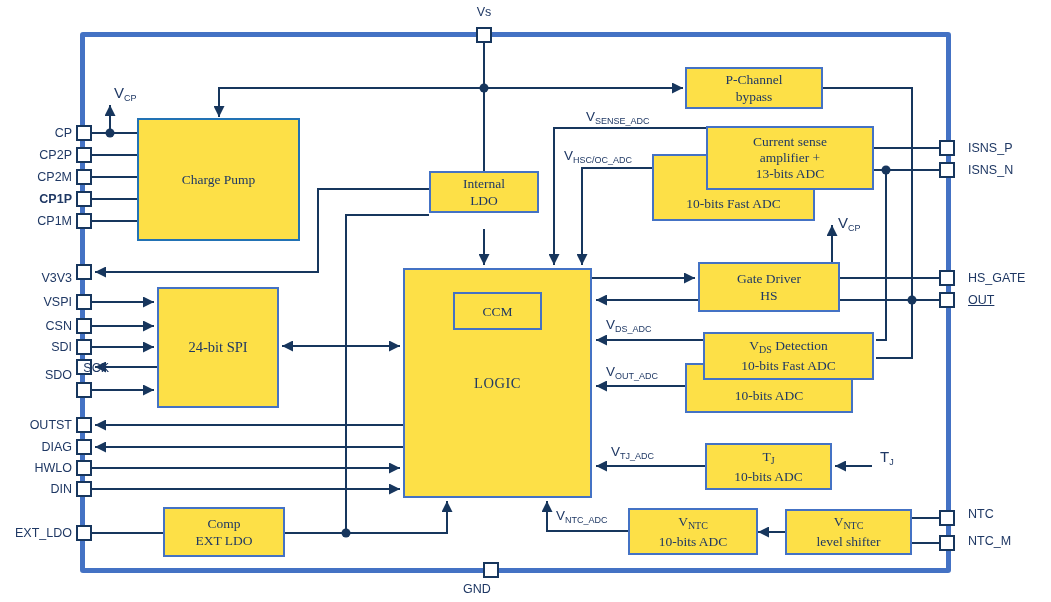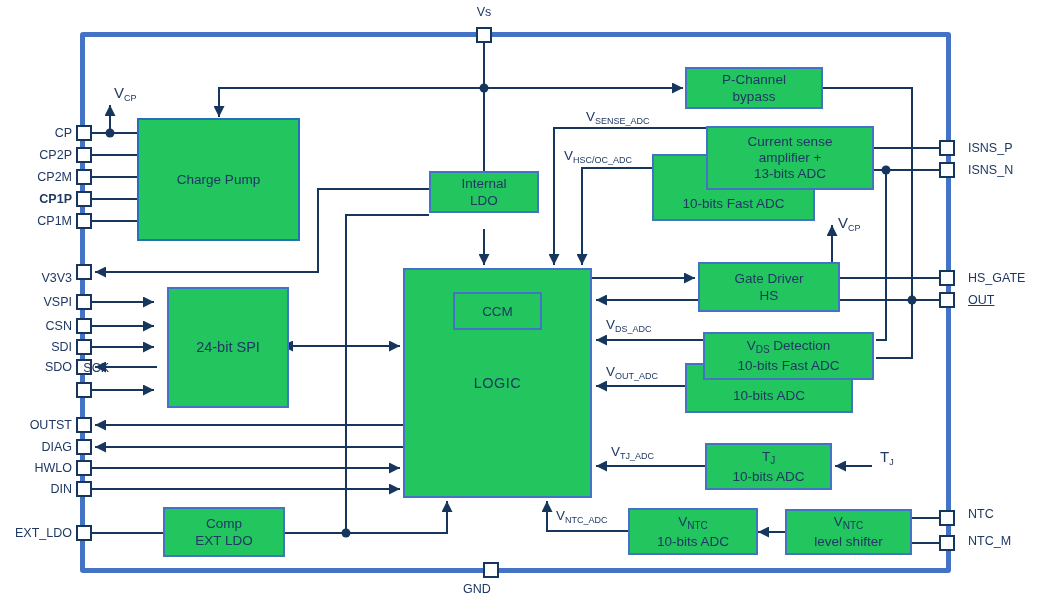--- a/index.html
+++ b/index.html
@@ -1,23 +1,23 @@
 <!DOCTYPE html>
 <html><head>
 <meta charset="utf-8">
 <style>
   html,body{margin:0;padding:0;background:#fff;}
   #canvas{position:relative;width:1051px;height:602px;background:#ffffff;
           font-family:"Liberation Sans",sans-serif;color:#1F3864;overflow:hidden;}
   #wires{position:absolute;left:0;top:0;z-index:1;}
   .outer{position:absolute;left:80px;top:32px;width:871px;height:541px;
          border:5px solid #4472C4;border-radius:3px;box-sizing:border-box;z-index:2;}
-  .blk{position:absolute;z-index:3;background:#22c55e;border:2px solid #4472C4;
+  .blk{position:absolute;z-index:3;background:#fde047;border:2px solid #4472C4;
        box-sizing:border-box;display:flex;flex-direction:column;align-items:center;
-       justify-content:center;text-align:left;font-size:13.5px;line-height:17px;}
+       justify-content:center;text-align:left;font-size:13.5px;line-height:17px;font-family:Liberation Serif, serif;}
   .blk.bottom{justify-content:flex-end;padding-bottom:7px;}
   .pin{position:absolute;width:16px;height:16px;background:#ffffff;
        border:2.5px solid #17365D;box-sizing:border-box;z-index:4;}
   .plabel{position:absolute;z-index:4;font-size:12.5px;height:16px;line-height:16px;white-space:nowrap;}
   .pl{left:0;width:72px;text-align:right;}
   .pr{left:968px;text-align:left;}
   .sig{position:absolute;z-index:4;font-size:13.5px;line-height:16px;white-space:nowrap;}
   .sig.big{font-size:15px;}
   .sub{font-size:9px;vertical-align:-3px;letter-spacing:0;}
   .bsub{font-size:10px;vertical-align:-3px;}
@@ -112,21 +112,21 @@
   <div class="blk" style="left:698px;top:262px;width:142px;height:50px;">
     <span>Gate Driver</span>
     <span>HS</span>
   </div>
   <div class="blk" style="left:403px;top:268px;width:189px;height:230px;">
     <span class="logic-text">LOGIC</span>
   </div>
   <div class="blk" style="left:453px;top:292px;width:89px;height:38px;">
     <span>CCM</span>
   </div>
-  <div class="blk" style="left:167px;top:287px;width:122px;height:121px;font-size:14.5px;">
+  <div class="blk" style="left:157px;top:287px;width:122px;height:121px;font-size:14.5px;">
     <span>24-bit SPI</span>
   </div>
   <div class="blk bottom" style="left:685px;top:363px;width:168px;height:50px;">
     <span>10-bits ADC</span>
   </div>
   <div class="blk" style="left:703px;top:332px;width:171px;height:48px;line-height:16px;">
     <span><span>V</span><span class="bsub">DS</span><span> Detection</span></span>
     <span>10-bits Fast ADC</span>
   </div>
   <div class="blk" style="left:705px;top:443px;width:127px;height:47px;line-height:16px;">
@@ -163,21 +163,21 @@
   <div class="plabel pl" style="top:213px;">CP1M</div>
   <div class="pin" style="left:76px;top:264px;"></div>
   <div class="plabel pl" style="top:270px;">V3V3</div>
   <div class="pin" style="left:76px;top:294px;"></div>
   <div class="plabel pl" style="top:294px;">VSPI</div>
   <div class="pin" style="left:76px;top:318px;"></div>
   <div class="plabel pl" style="top:318px;">CSN</div>
   <div class="pin" style="left:76px;top:339px;"></div>
   <div class="plabel pl" style="top:339px;">SDI</div>
   <div class="pin" style="left:76px;top:359px;"></div>
-  <div class="plabel pl" style="top:359px;">SDO</div>
+  <div class="plabel pl" style="top:367px;">SDO</div>
   <div class="pin" style="left:76px;top:382px;"></div>
   <div class="plabel pl" style="top:360px;margin-left:37px;">SCK</div>
   <div class="pin" style="left:76px;top:417px;"></div>
   <div class="plabel pl" style="top:417px;">OUTST</div>
   <div class="pin" style="left:76px;top:439px;"></div>
   <div class="plabel pl" style="top:439px;">DIAG</div>
   <div class="pin" style="left:76px;top:460px;"></div>
   <div class="plabel pl" style="top:460px;">HWLO</div>
   <div class="pin" style="left:76px;top:481px;"></div>
   <div class="plabel pl" style="top:481px;">DIN</div>

